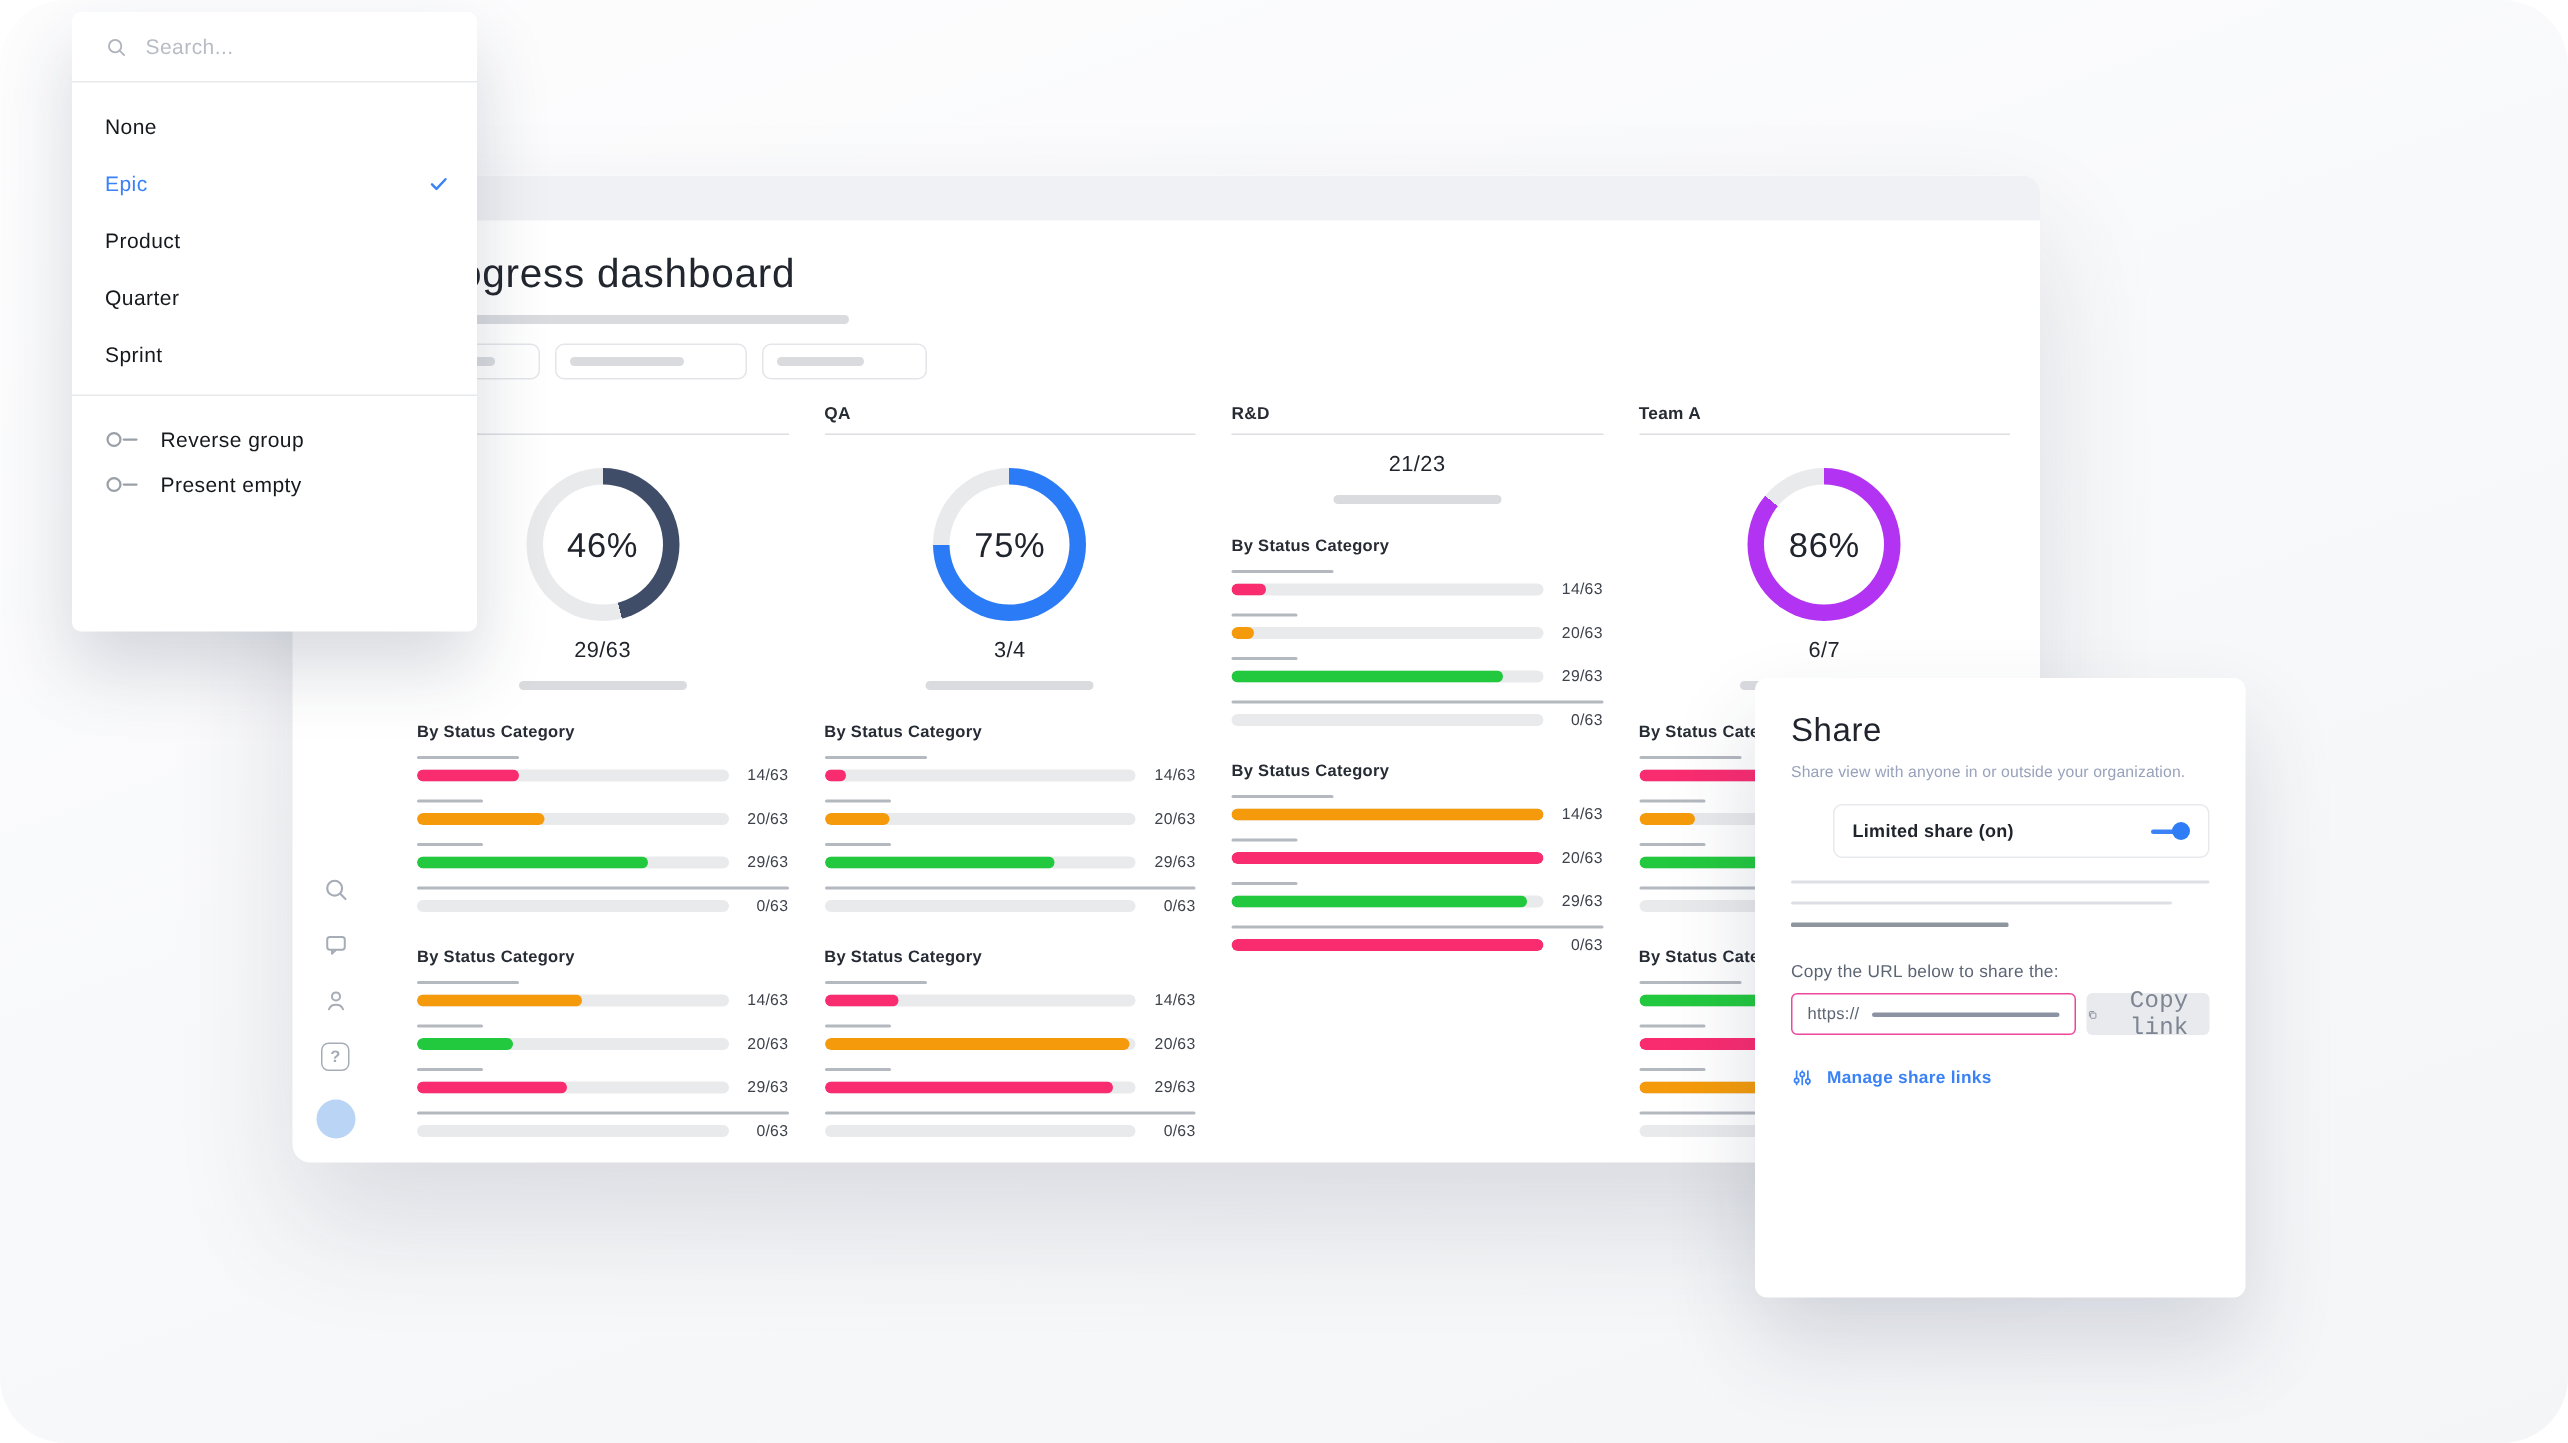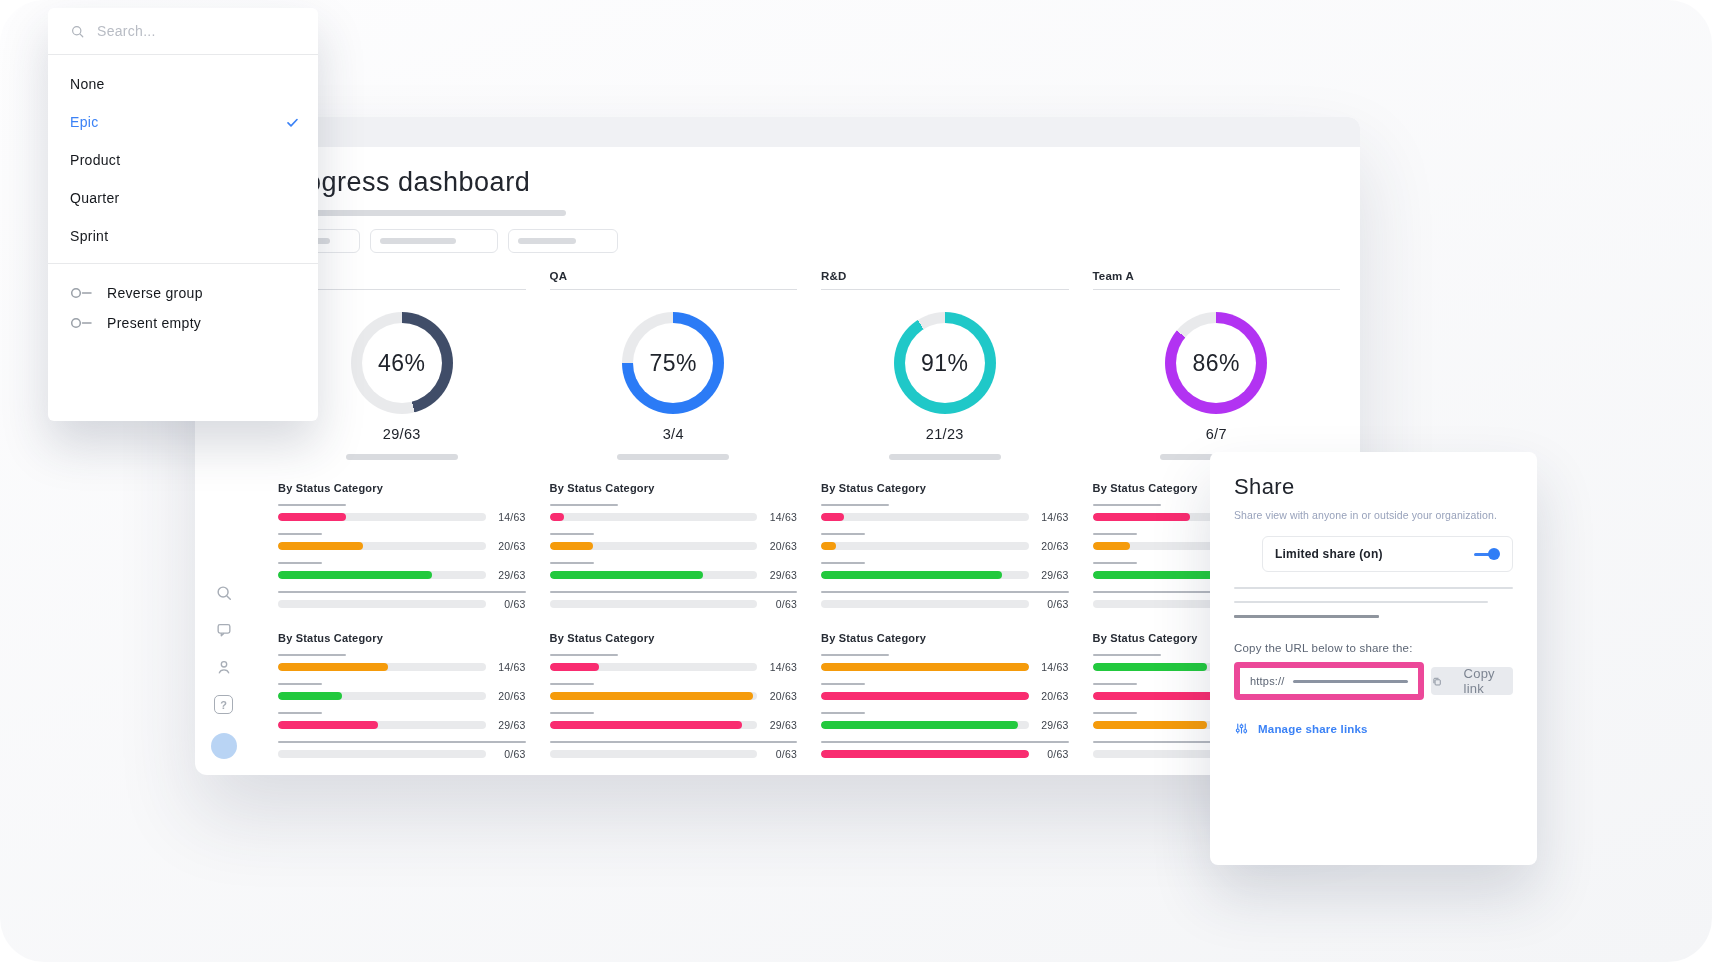--- a/index.html
+++ b/index.html
@@ -70,21 +70,21 @@
            font-size:14px;color:#15181d;letter-spacing:.3px;cursor:default;}
   .dd-item.sel{color:#3b82f6;}
   .dd-item svg{width:15px;height:15px;color:#3b82f6;}
   .dd-divider{height:1px;background:#e8e9eb;margin-top:8px;}
   .dd-toggles{padding:14px 0 0;}
   .dd-toggle{height:30px;display:flex;align-items:center;gap:13px;padding-left:22px;font-size:14px;color:#15181d;
              letter-spacing:.3px;white-space:nowrap;overflow:hidden;}
   .dd-toggle svg{flex:none;width:24px;height:12px;color:#9aa0a8;}
 
   
-  .share{position:absolute;left:1210px;top:452px;width:327px;height:413px;background:#fff;border-radius:8px;
+  .share{position:absolute;left:1170px;top:452px;width:327px;height:413px;background:#fff;border-radius:8px;
          box-shadow:0 30px 60px rgba(40,50,80,.16);z-index:20;padding:22px 24px;box-sizing:border-box;}
   .share-title{font-size:22px;font-weight:500;letter-spacing:.4px;color:#20242c;}
   .share-sub{margin-top:9px;font-size:10.5px;color:#98a2bb;white-space:nowrap;letter-spacing:.1px;}
   .sbox{border:1px solid #e7e9ec;border-radius:6px;}
   .limited{margin-top:15px;height:34px;display:flex;align-items:center;justify-content:space-between;padding:0 12px;margin-left:28px;}
   .sbox-label{font-size:12px;font-weight:700;color:#20242c;letter-spacing:.2px;}
   .toggle{position:relative;width:26px;height:12px;flex:none;}
   .toggle .bar{position:absolute;left:0;right:2px;top:5px;height:2.5px;border-radius:2px;background:#3b82f6;}
   .toggle .knob{position:absolute;right:0;top:0;width:12px;height:12px;border-radius:50%;background:#2f7df6;}
   .shline{height:2px;border-radius:1px;background:#dcdfe3;margin-top:12px;}
@@ -93,25 +93,25 @@
   .shline.l3{width:52%;height:3px;background:#8f959e;}
   .pwbox{margin-top:19px;}
   .pwrow1{height:32px;display:flex;align-items:center;justify-content:space-between;padding:2px 12px 0;}
   .pwrow2{display:flex;align-items:center;justify-content:space-between;padding:4px 12px 10px;}
   .pwrow2 input{border:none;outline:none;background:transparent;font-family:inherit;font-size:11.5px;color:#40454e;width:130px;}
   .pwrow2 input::placeholder{color:#c8cdd7;letter-spacing:.2px;}
   .saverefresh{display:flex;align-items:center;gap:5px;font-size:11px;font-weight:700;color:#3b82f6;letter-spacing:.2px;cursor:default;}
   .saverefresh svg{width:13px;height:13px;}
   .url-label{margin-top:24px;font-size:11.5px;color:#5c6574;letter-spacing:.2px;}
   .urlrow{margin-top:8px;display:flex;align-items:center;gap:7px;}
-  .urlbox{flex:1;height:26px;border:6px solid #ec4899;border-radius:4px;display:flex;align-items:center;padding:0 10px;}
+  .urlbox{flex:1;height:26px;border:1px solid #ec4899;border-radius:4px;display:flex;align-items:center;padding:0 10px;}
   .url-prefix{font-size:11px;color:#5c6574;letter-spacing:.2px;}
   .urlline{flex:1;height:3px;border-radius:2px;background:#8b93a2;margin-left:8px;}
   .copybtn{width:82px;height:28px;background:#e8eaee;border-radius:4px;display:flex;align-items:center;justify-content:center;gap:21px;
-           font-size:13px;color:#7d8592;letter-spacing:.2px;cursor:default;}
+           font-size:16px;color:#7d8592;letter-spacing:.2px;cursor:default;font-family:Liberation Mono, monospace;}
   .copybtn svg{width:13px;height:13px;}
   .managerow{margin-top:21px;display:flex;align-items:center;gap:9px;font-size:11.5px;font-weight:700;color:#3b82f6;letter-spacing:.2px;}
   .managerow svg{width:15px;height:15px;}
 </style>
 </head>
 <body>
 
 <div class="canvas">
 
   <section class="window">
@@ -370,23 +370,20 @@
             <div class="track">
               <div class="fill" style="width:0%;background:transparent"></div>
             </div>
             <span class="bval">0/63</span>
           </div>
         </div>
     </div>
             </div>
             <div class="col">
     <div class="col-head">R&amp;D</div>
-    <div class="donut" style="background:conic-gradient(#1fc8c8 0 91%, #e9eaec 91% 100%)">
-      <span class="donut-label">91%</span>
-    </div>
     <div class="fraction">21/23</div>
     <div class="under-ph ph"></div>
 
     <div class="sblock">
       <div class="sblock-title">By Status Category</div>
 
         <div class="srow">
           <div class="tick"></div>
           <div class="barline">
             <div class="track">

